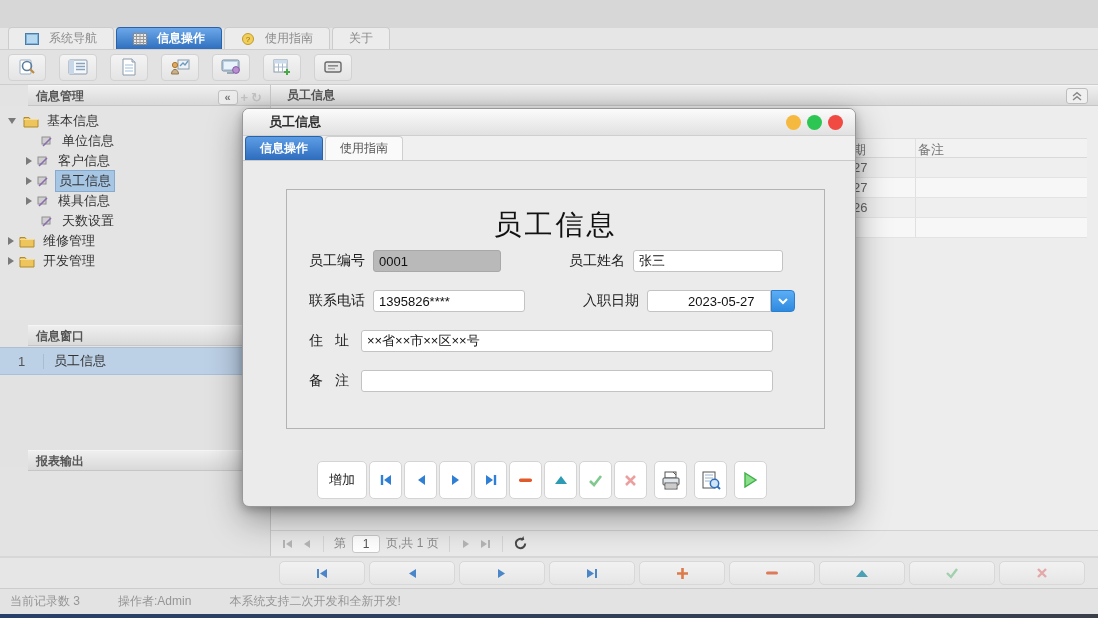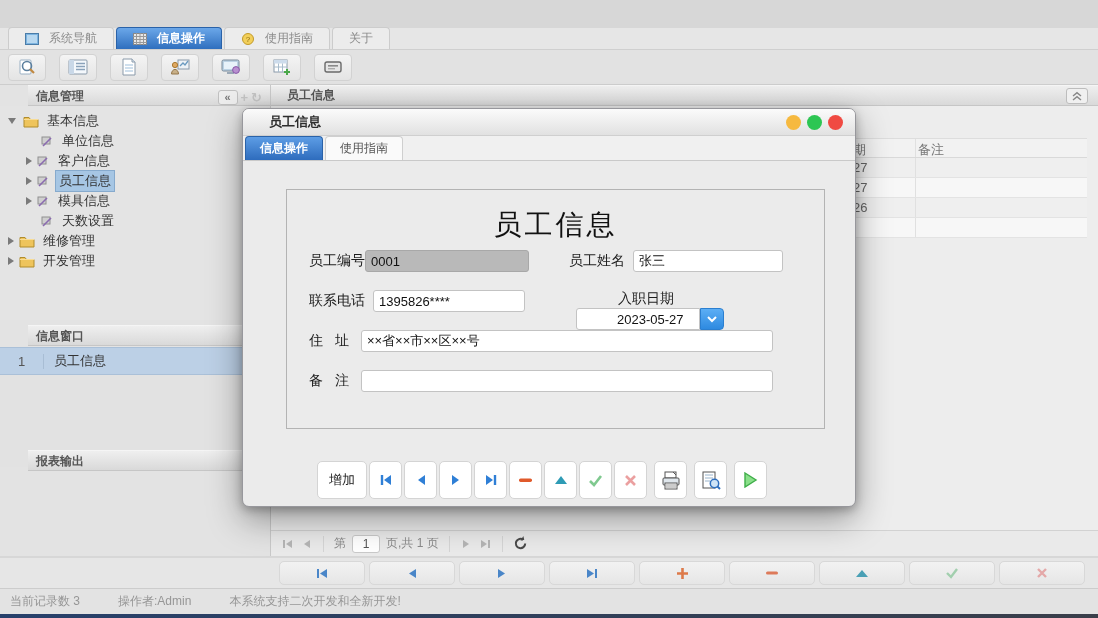--- a/index.html
+++ b/index.html
@@ -444,31 +444,31 @@
           <span>使用指南</span>
         </div>
     </div>
 
     <div class="formbox">
       <div class="formtitle">员工信息</div>
     </div>
 
     <div class="frow" style="left:66px; top:141px;">
       <span class="flabel">员工编号</span>
-      <input class="finput disabled" style="width: 164px; margin-left: 0;" value="0001">
+      <input class="finput disabled" style="width: 128px; margin-left: 8px;" value="0001">
     </div>
     <div class="frow" style="left:326px; top:141px;">
       <span class="flabel">员工姓名</span>
       <input class="finput" style="width: 150px; margin-left: 8px;" value="张三">
     </div>
     <div class="frow" style="left:66px; top:181px;">
       <span class="flabel">联系电话</span>
       <input class="finput" style="width: 152px; margin-left: 8px;" value="1395826****">
     </div>
-    <div class="frow" style="left:325px; top:181px;flex-direction:column;">
+    <div class="frow" style="left:340px; top:181px;">
       <span class="flabel">入职日期</span>
       <span class="combo" style="margin-left:8px;">
         <input class="finput" value="2023-05-27" style="">
         <span class="combobtn">
             <svg width="10" height="7" viewBox="0 0 10 7">
               <path d="M1 1l4 4 4-4" fill="none" stroke="#fff" stroke-width="2"></path>
             </svg>
           </span>
       </span>
     </div>

